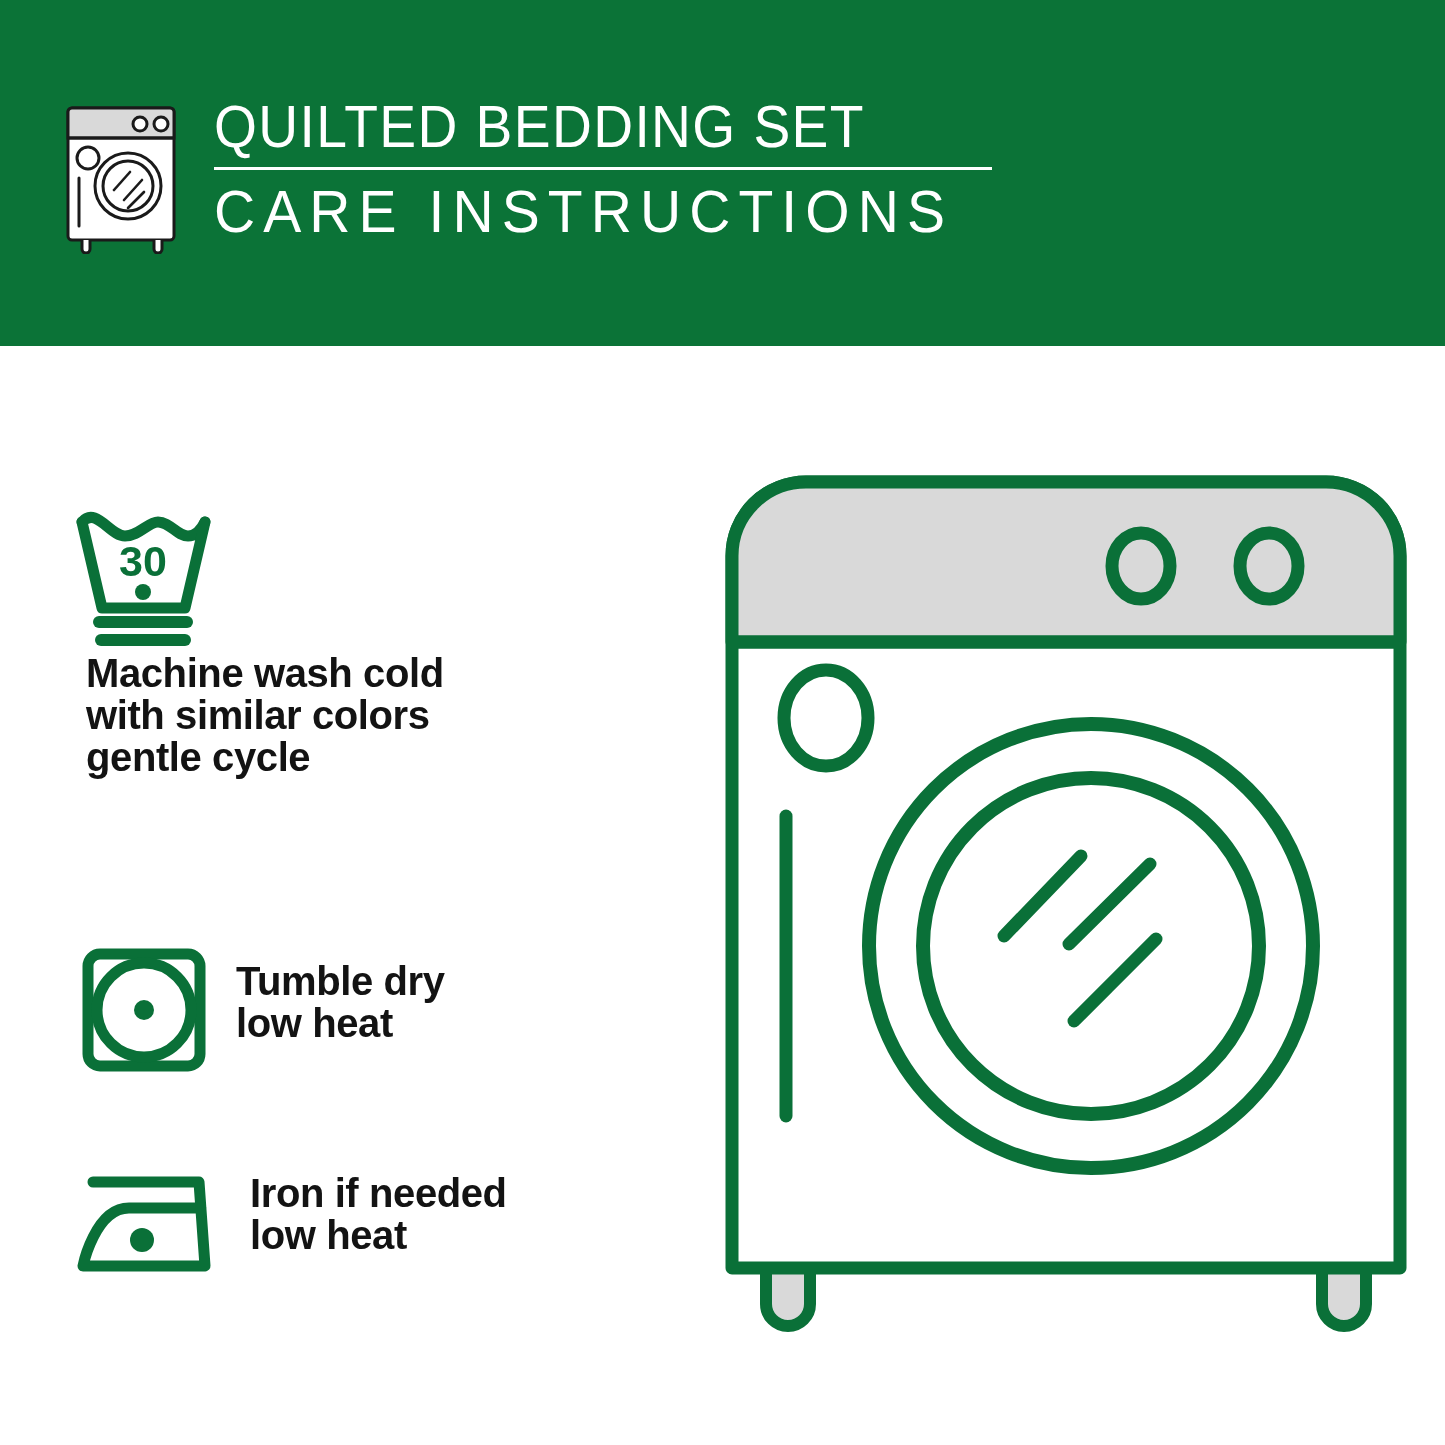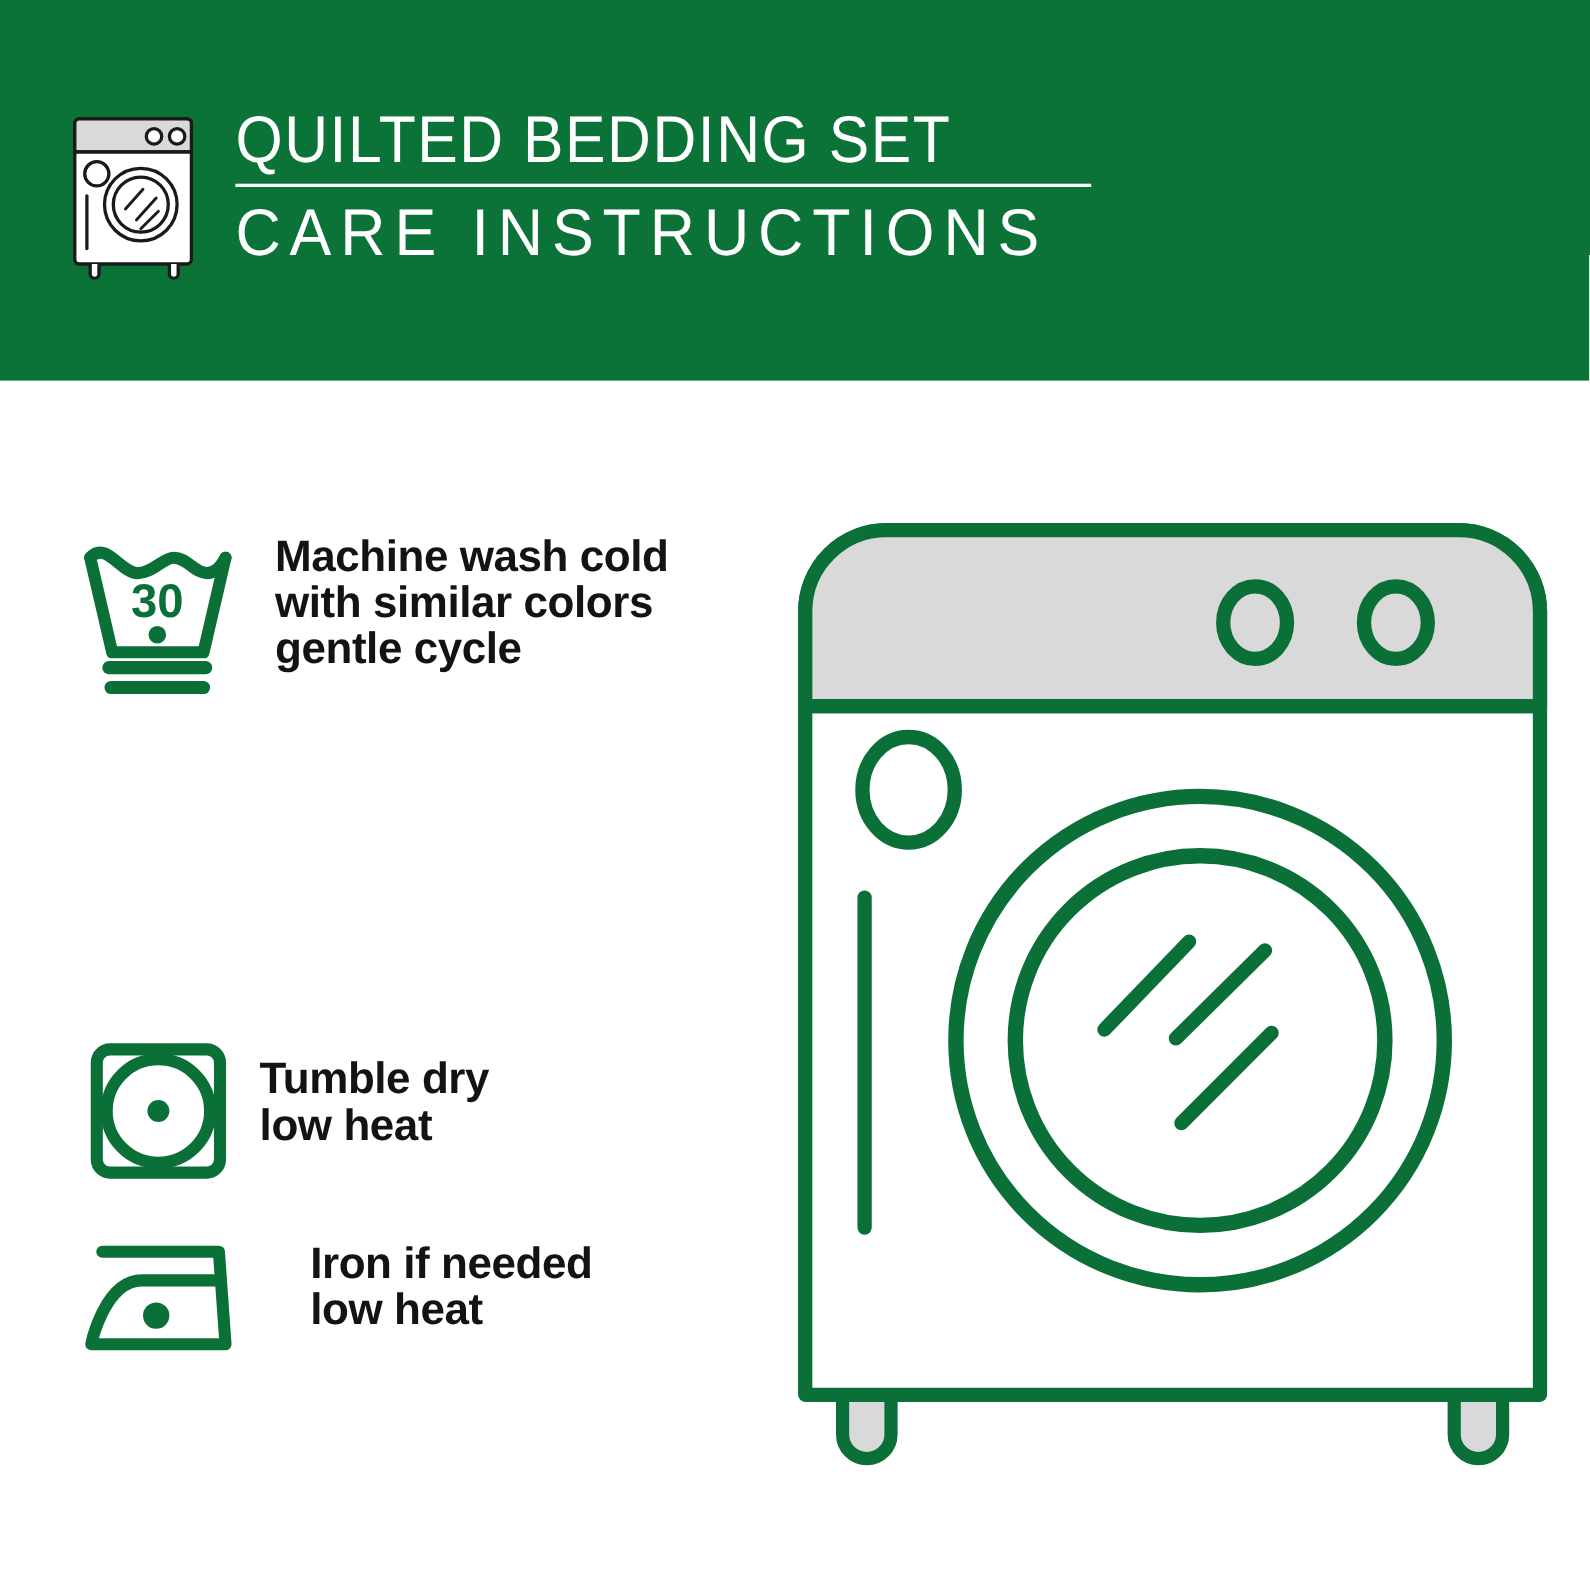--- a/index.html
+++ b/index.html
@@ -81,24 +81,24 @@
     width: 700px;
     height: 1099px;
   }
   .care-row {
     position: absolute;
     left: 62px;
     display: flex;
     align-items: flex-start;
     width: 640px;
   }
-  .care-row-1 { top: 137px; }
+  .care-row-1 { top: 152px; flex-direction: column; }
   .care-row-2 { top: 368px; }
   .care-row-3 { top: 588px; }
-  .care-row-4 { top: 756px; gap: 32px; }
+  .care-row-4 { top: 800px; }
 
   .care-symbol {
     flex: none;
     width: 164px;
     height: 152px;
     display: flex;
     align-items: center;
     justify-content: center;
   }
   .care-symbol svg { display: block; }

